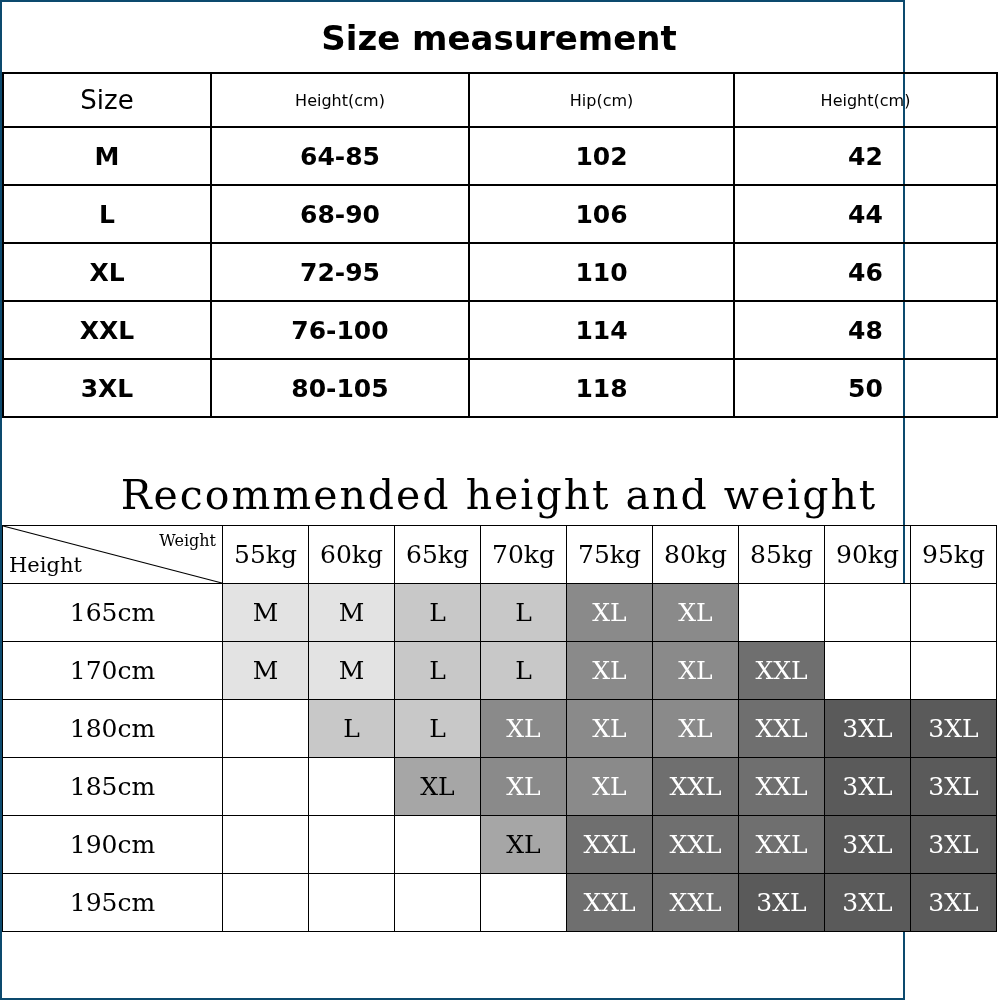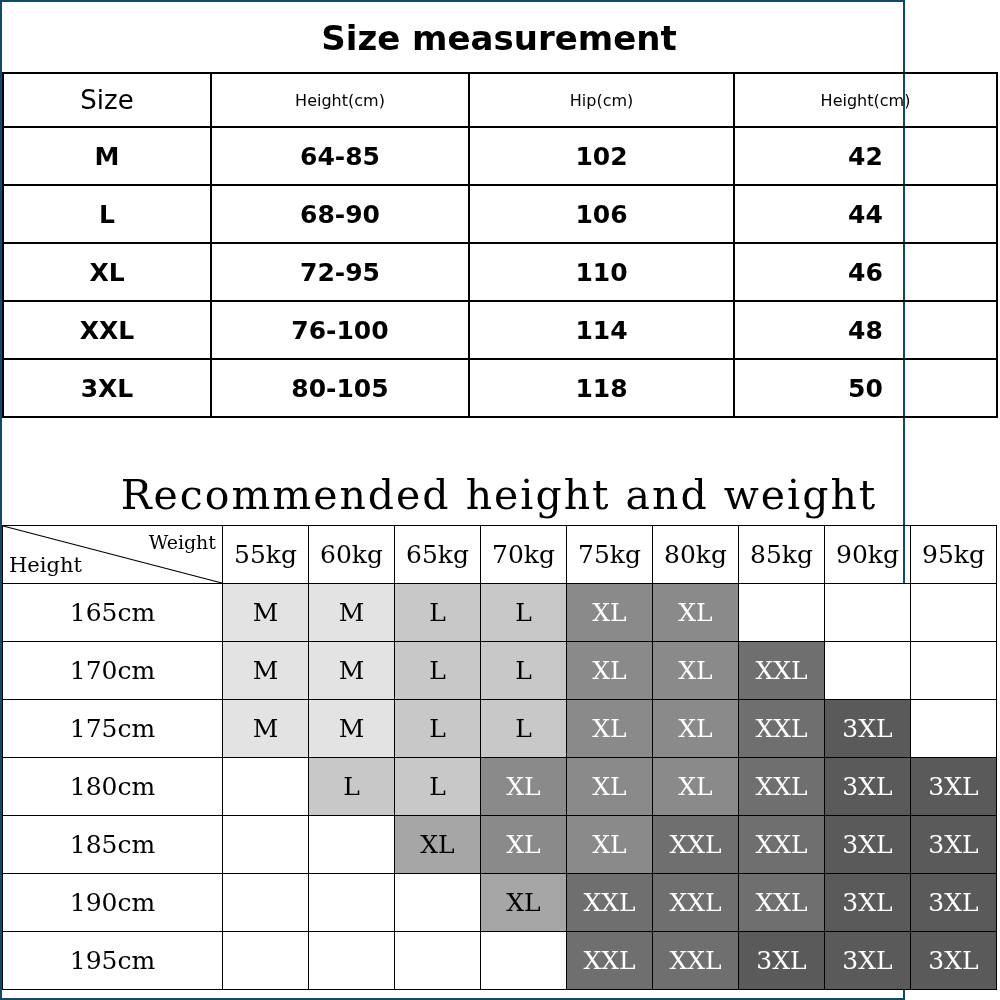--- a/index.html
+++ b/index.html
@@ -128,21 +128,21 @@
     position: absolute;
     left: 6px;
     bottom: 6px;
     font-size: 21px;
     font-family: "DejaVu Serif", serif;
   }
   .corner-w {
     position: absolute;
     right: 6px;
     top: 5px;
-    font-size: 19px;
+    font-size: 16px;
     font-family: "DejaVu Serif", serif;
   }
   td.hcell {
     font-size: 25px;
   }
   td.wcell {
     font-size: 24px;
     height: 50px;
   }
   
@@ -270,32 +270,20 @@
           <td class="lv1">M</td>
           <td class="lv2">L</td>
           <td class="lv2">L</td>
           <td class="lv4">XL</td>
           <td class="lv4">XL</td>
           <td class="lv5">XXL</td>
           <td class="lv0"></td>
           <td class="lv0"></td>
         </tr>
 
-        <tr>
-          <td class="hcell">175cm</td>
-          <td class="lv1">M</td>
-          <td class="lv1">M</td>
-          <td class="lv2">L</td>
-          <td class="lv2">L</td>
-          <td class="lv4">XL</td>
-          <td class="lv4">XL</td>
-          <td class="lv5">XXL</td>
-          <td class="lv6">3XL</td>
-          <td class="lv0"></td>
-        </tr>
 
         <tr>
           <td class="hcell">180cm</td>
           <td class="lv0"></td>
           <td class="lv2">L</td>
           <td class="lv2">L</td>
           <td class="lv4">XL</td>
           <td class="lv4">XL</td>
           <td class="lv4">XL</td>
           <td class="lv5">XXL</td>

